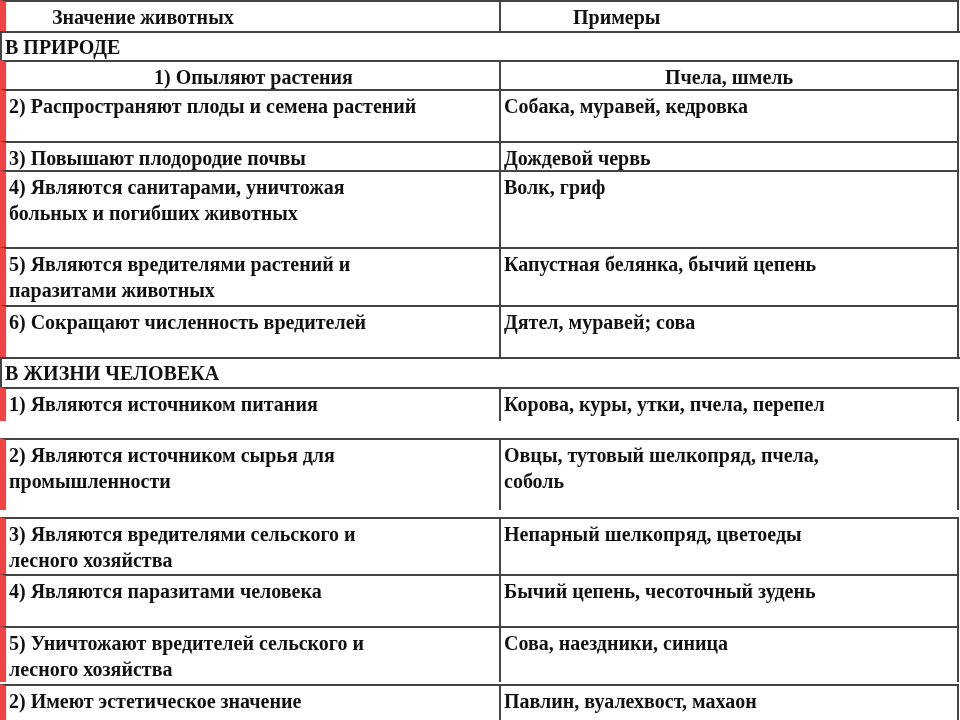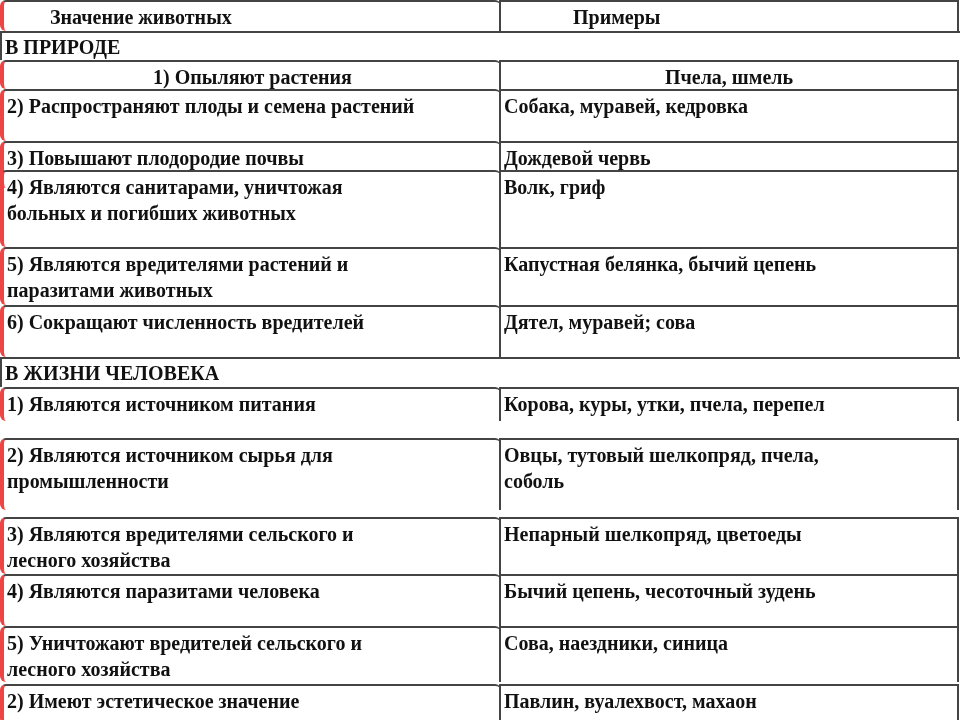--- a/index.html
+++ b/index.html
@@ -34,23 +34,22 @@
       box-sizing: border-box;
       padding: 2px 3px 0 3px;
       font-size: 20px;
       line-height: 26px;
       font-weight: bold;
       white-space: nowrap;
     }
     .cell.left {
       left: 0;
       width: 501px;
-      border-left: 4px solid #ef4444;
+      border-left: 6px solid #ef4444;
       border-top: 2px solid #444;
-      border-radius: 6px;
     }
     .cell.right {
       left: 499px;
       width: 460px;
       border-left: 2px solid #444;
       border-right: 2px solid #444;
       border-top: 2px solid #444;
     }
     .cell.header {
       font-weight: normal;

